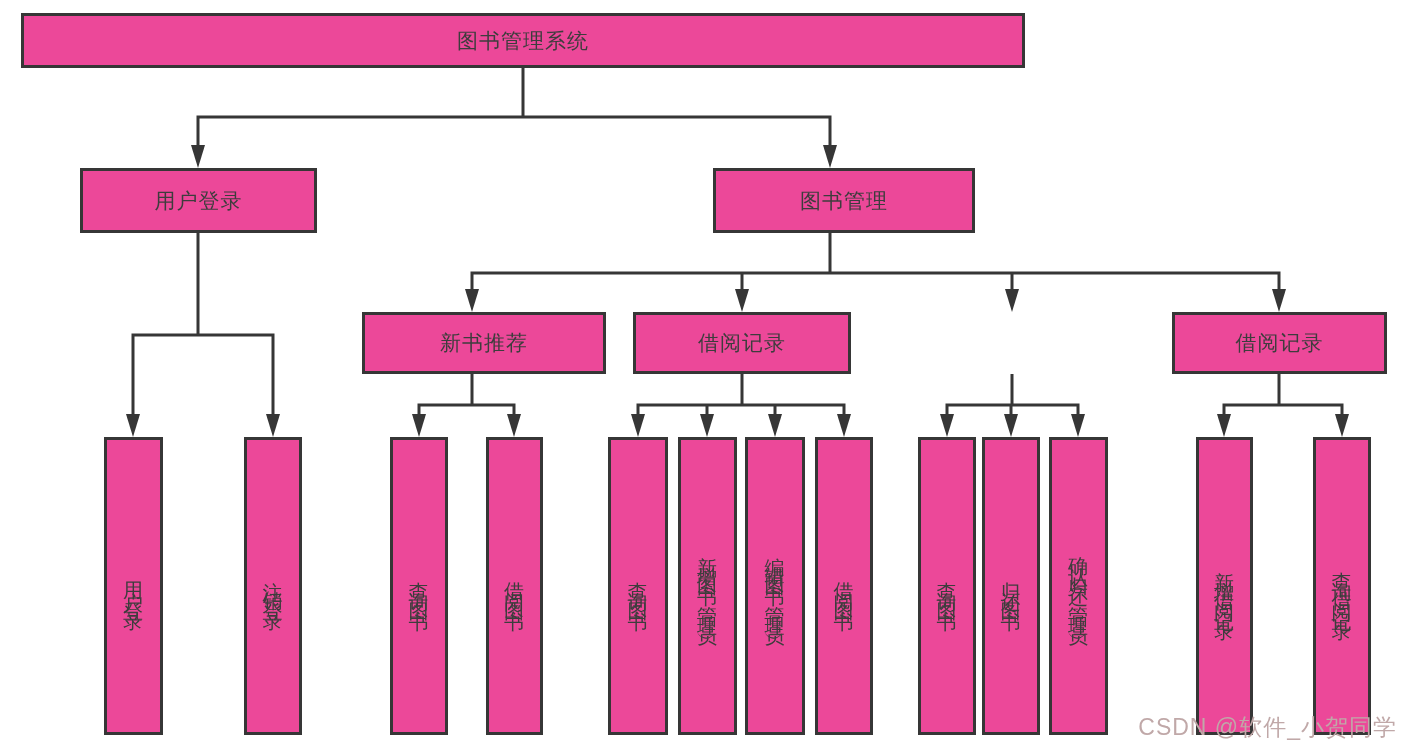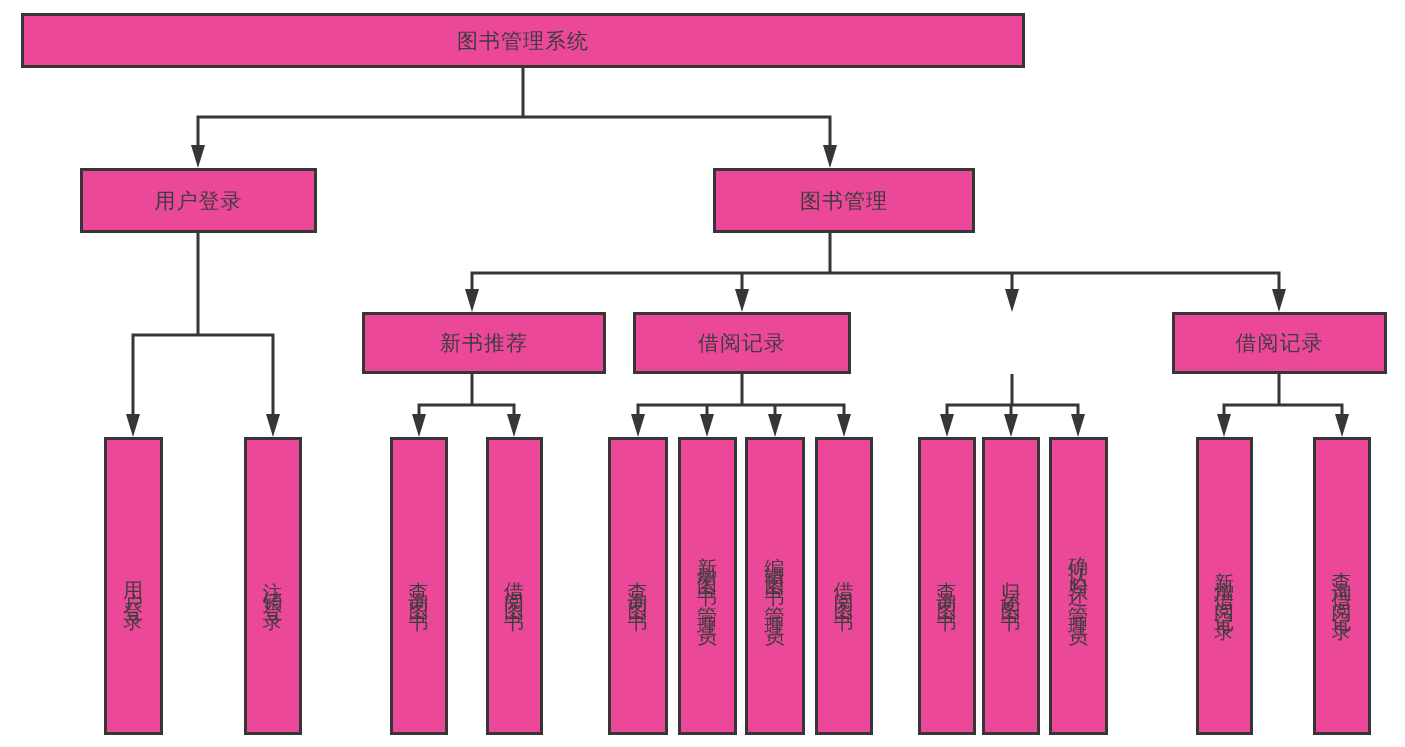--- a/index.html
+++ b/index.html
@@ -134,14 +134,15 @@
   <div class="node v" style="left:745px;top:437px;width:60px;height:298px;">编辑图书（管理员）</div>
   <div class="node v" style="left:815px;top:437px;width:58px;height:298px;">借阅图书</div>
 
   <div class="node v" style="left:918px;top:437px;width:58px;height:298px;">查询图书</div>
   <div class="node v" style="left:982px;top:437px;width:58px;height:298px;">归还图书</div>
   <div class="node v" style="left:1049px;top:437px;width:59px;height:298px;">确认归还（管理员）</div>
 
   <div class="node v" style="left:1196px;top:437px;width:57px;height:298px;">新增借阅记录</div>
   <div class="node v" style="left:1313px;top:437px;width:58px;height:298px;">查询借阅记录</div>
 
+  <div class="watermark">CSDN @软件_小贺同学</div>
 
 </div>
 
 </body></html>

